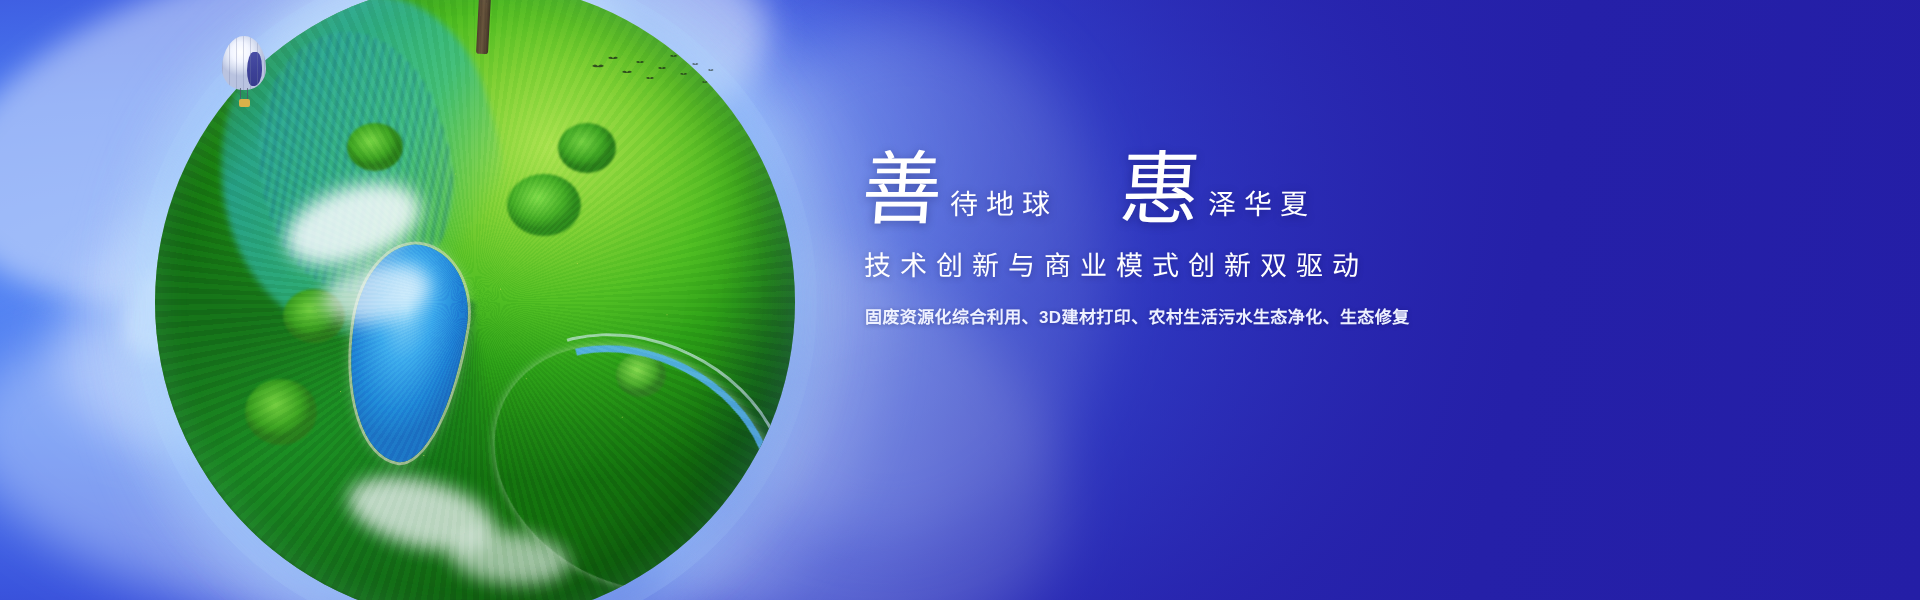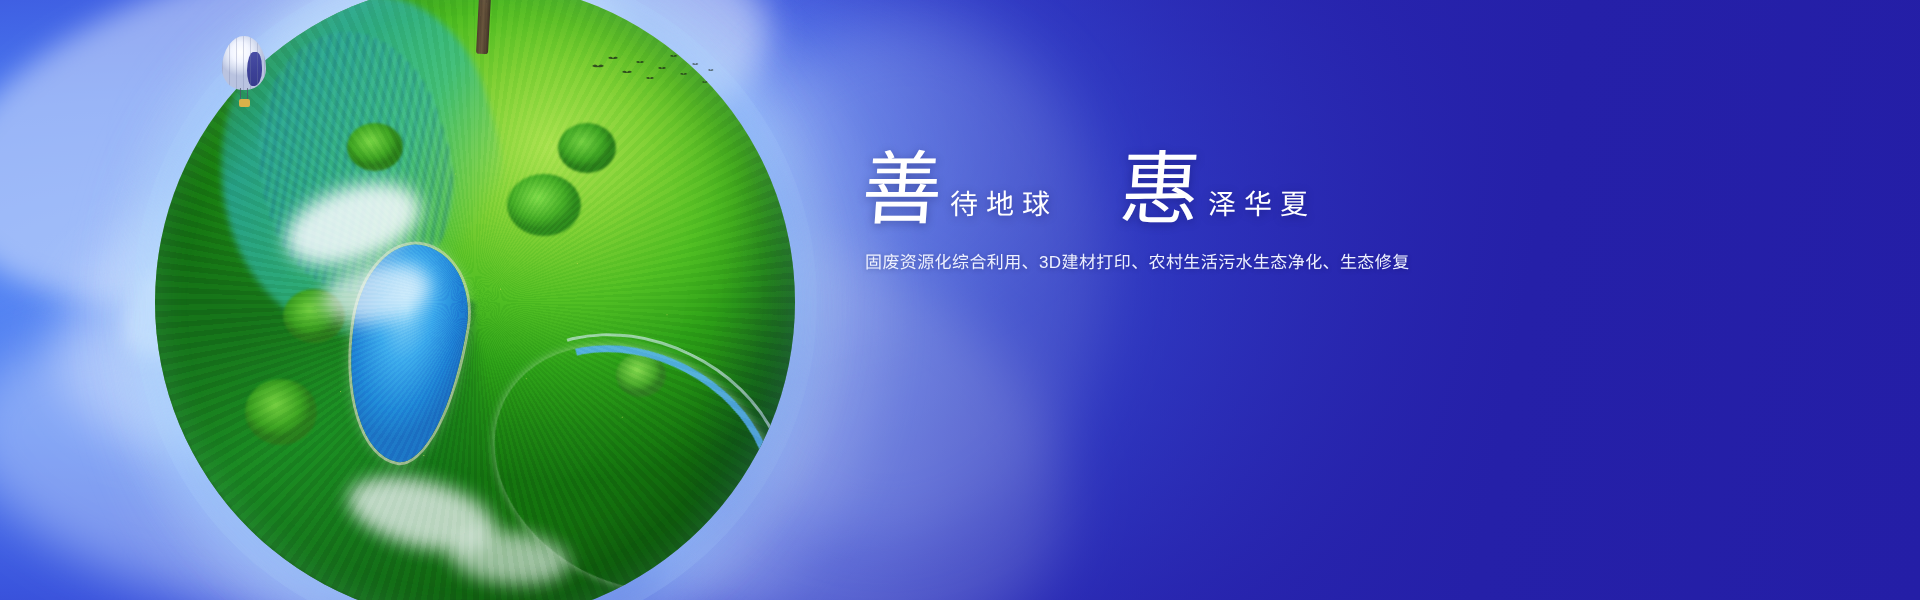--- a/index.html
+++ b/index.html
@@ -212,21 +212,21 @@
   .subtitle{
     margin:16px 0 0 2px;
     font-size:27px;font-weight:400;
     letter-spacing:9px;
     color:#ffffff;
     white-space:nowrap;
     text-shadow:0 1px 6px rgba(10,10,60,.30);
   }
   .desc{
     margin:20px 0 0 3px;
-    font-size:17px;font-weight:400;
+    font-size:17px;font-weight:700;
     letter-spacing:.4px;
     color:#eef1ff;
     white-space:nowrap;
     text-shadow:0 1px 5px rgba(10,10,60,.30);
   }
   .cta{
     display:inline-flex;align-items:center;justify-content:center;
     gap:9px;
     margin-top:24px;margin-left:2px;
     width:116px;height:40px;
@@ -314,18 +314,19 @@
   <div class="content">
 
     <h1 class="headline">
       <span class="brush">善</span>
       <span class="kai">待地球</span>
       <span class="gap"></span>
       <span class="brush">惠</span>
       <span class="kai">泽华夏</span>
     </h1>
 
+    <div class="subtitle">技术创新与商业模式创新双驱动</div>
 
     <div class="desc">固废资源化综合利用、3D建材打印、农村生活污水生态净化、生态修复</div>
 
 
   </div>
 </div>
 
 </body></html>

